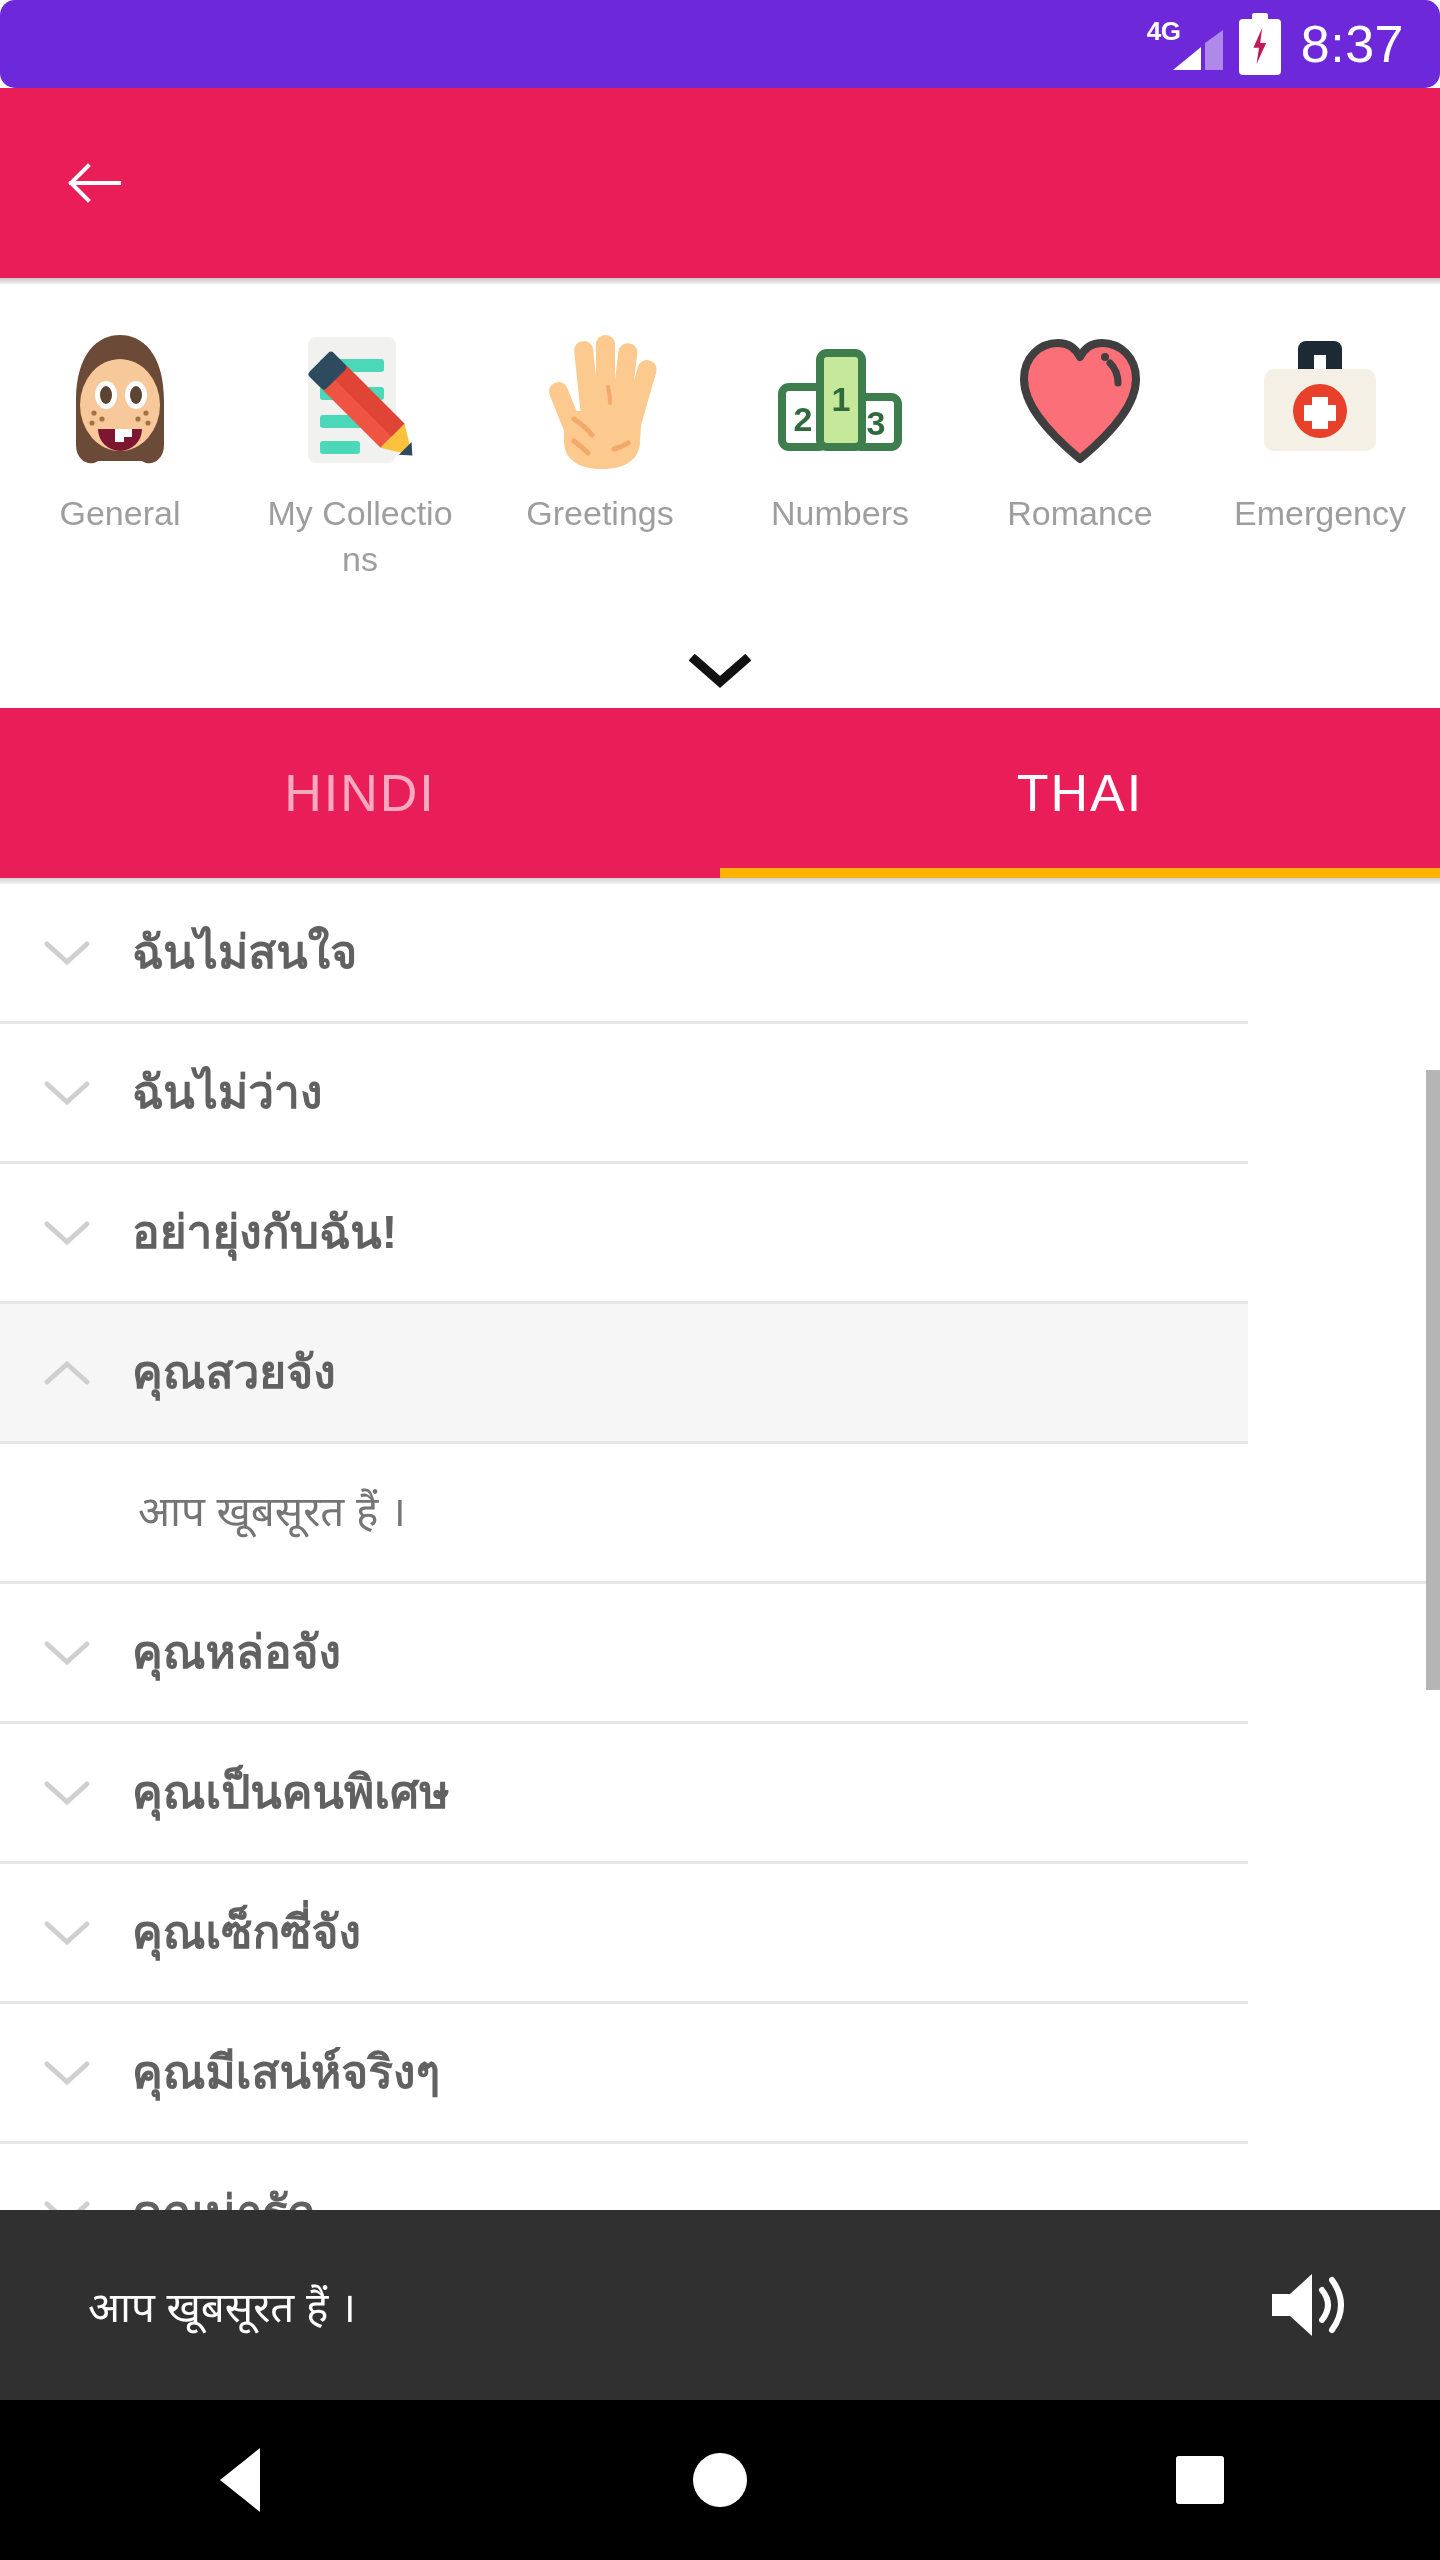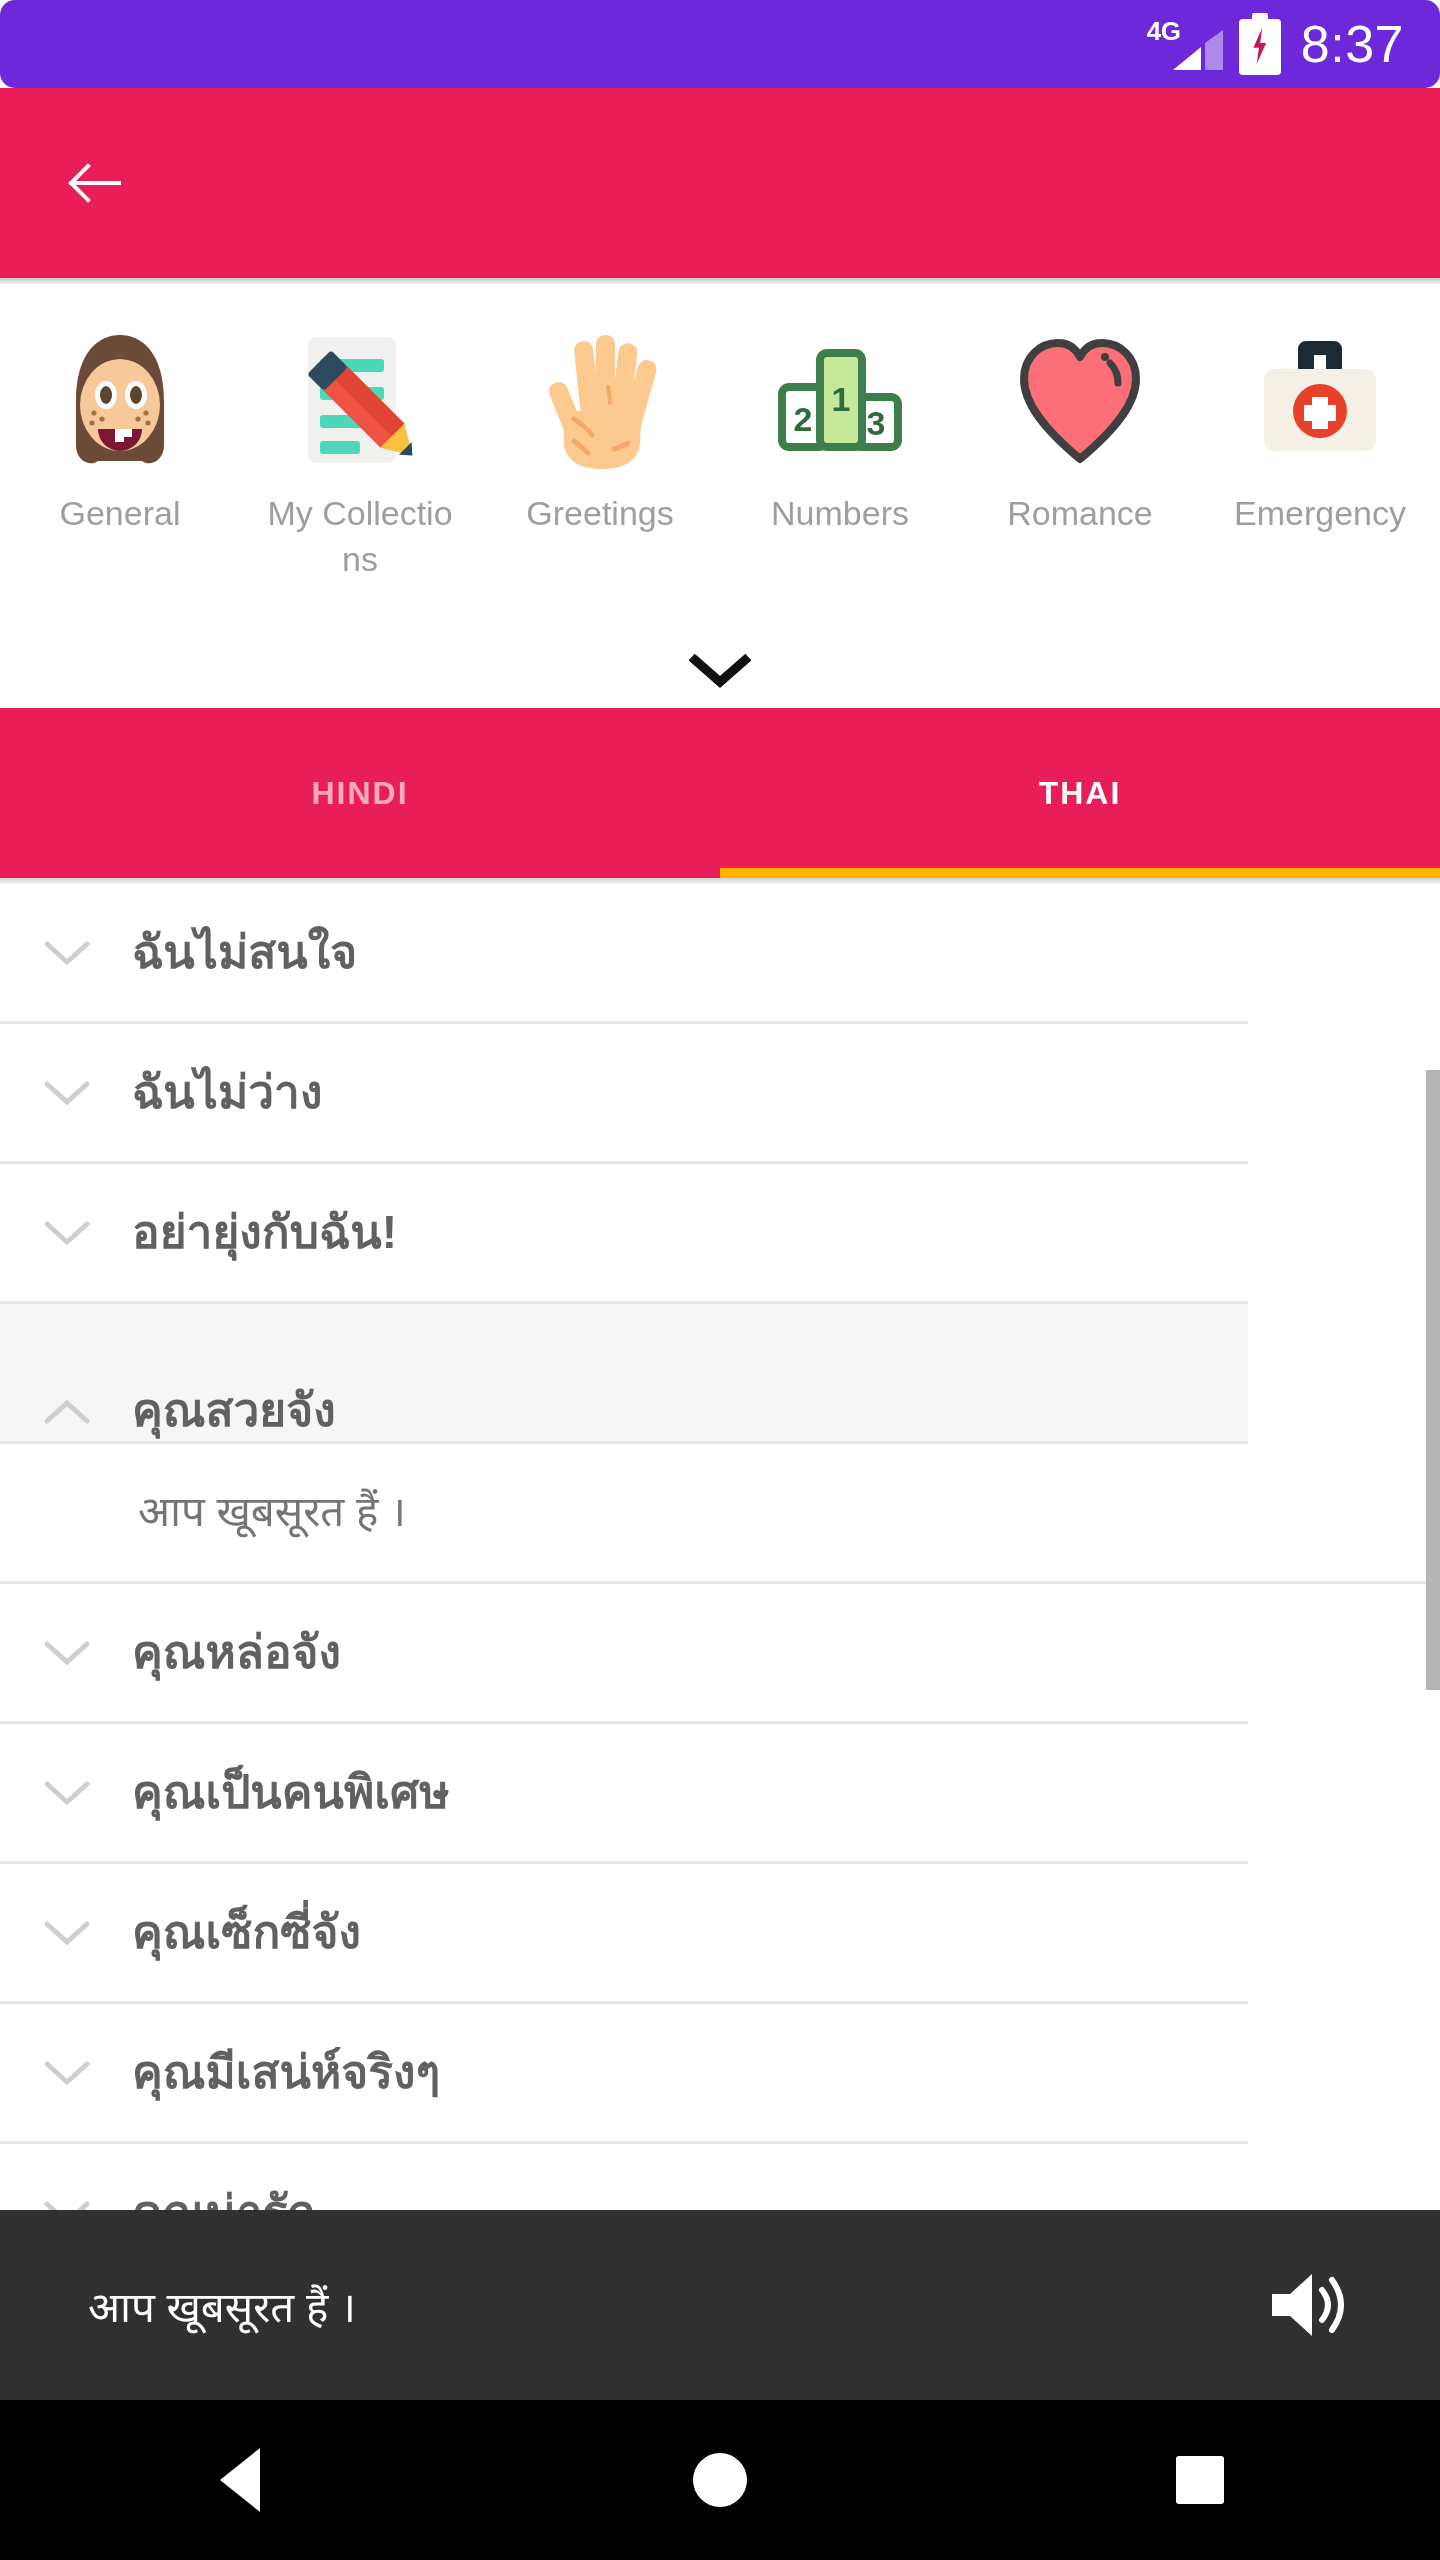--- a/index.html
+++ b/index.html
@@ -93,21 +93,21 @@
   
   .tabbar{
     position:absolute; top:708px; left:0; width:1440px; height:170px;
     background:#e91e58; display:flex;
   }
   .tab{
     flex:1; display:flex; align-items:center; justify-content:center;
     position:relative; cursor:pointer;
   }
   .tab-label{
-    font-size:32px; font-weight:700; letter-spacing:2px;
+    font-size:52px; font-weight:400; letter-spacing:2px;
   }
   .tab.inactive .tab-label{ color:rgba(255,255,255,0.62); }
   .tab.active .tab-label{ color:#ffffff; }
   .tab-indicator{
     position:absolute; bottom:0; left:0; width:100%; height:10px;
     background:#ffb300;
   }
   .tabbar-shadow{
     position:absolute; top:878px; left:0; width:1440px; height:8px;
     background:linear-gradient(to bottom, rgba(0,0,0,0.18), rgba(0,0,0,0));
@@ -117,21 +117,21 @@
   .listwrap{
     position:absolute; top:884px; left:0; width:1440px; height:1326px;
     background:#ffffff; overflow:hidden;
   }
   .prow{
     position:relative; width:1248px; height:140px;
     display:flex; align-items:center;
     border-bottom:3px solid #e6e6e6;
     background:#ffffff;
   }
-  .prow.expanded{ background:#f6f6f6;align-items:flex-end; }
+  .prow.expanded{ background:#f6f6f6; }
   .prow-chev{
     width:58px; height:58px; margin-left:38px;
     display:flex; align-items:center; justify-content:center;
   }
   .prow-text{
     margin-left:36px; color:#616161; font-size:46px; font-weight:bold;
     line-height:1.35;
   }
   .trow{
     position:relative; width:1440px; height:140px;

